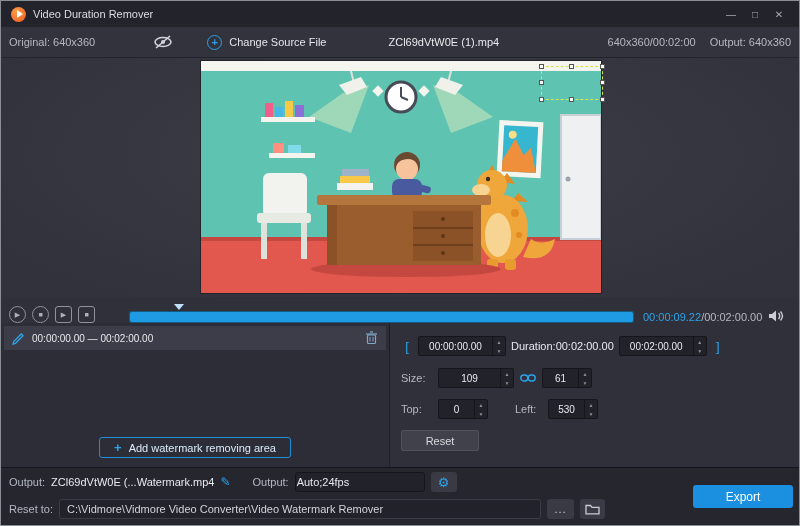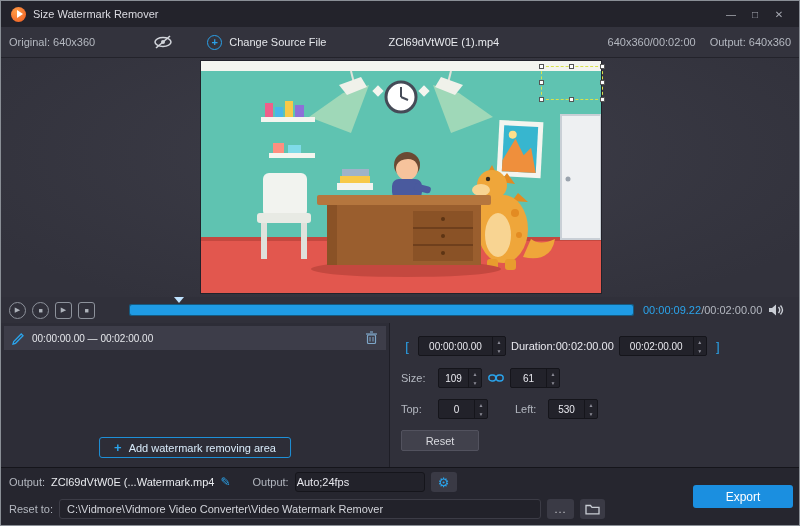--- a/index.html
+++ b/index.html
@@ -39,21 +39,21 @@
     background: radial-gradient(ellipse at 50% 40%, #3d3d48 0%, #32323c 85%); }
   .video { position:absolute; left:200px; top:3px; width:400px; height:232px; box-shadow:0 0 0 1px #22222a; }
   .selbox { position:absolute; left:340px; top:5px; width:62px; height:34px;
     border:1px dashed #d9e24b; cursor:move; }
   .h { position:absolute; width:5px; height:5px; background:#fff; border:1px solid #555; }
   .h.nw{left:-3px;top:-3px}.h.n{left:calc(50% - 3px);top:-3px}.h.ne{right:-3px;top:-3px}
   .h.w{left:-3px;top:calc(50% - 3px)}.h.e{right:-3px;top:calc(50% - 3px)}
   .h.sw{left:-3px;bottom:-3px}.h.s{left:calc(50% - 3px);bottom:-3px}.h.se{right:-3px;bottom:-3px}
   
   .transport { position:absolute; top:296px; left:0; right:0; height:26px;
-    display:flex; align-items:center; padding:0 8px; background:#30303a; }
+    display:flex; align-items:flex-end; padding:0 8px; background:#30303a; }
   .tbtn { width:17px; height:17px; border:1px solid #8d929b; border-radius:50%;
     color:#aeb3bb; font-size:7px; display:flex; align-items:center; justify-content:center;
     margin-right:6px; cursor:pointer; }
   .tbtn.sq { border-radius:3px; }
   .track { position:relative; width:505px; height:12px; margin-left:28px;
     background:#155a80; border-radius:2px; cursor:pointer; }
   .trackfill { position:absolute; inset:1px; background:#1f9be4; border-radius:2px; }
   .playhead { position:absolute; top:-7px; left:9%; width:0; height:0;
     border-left:5px solid transparent; border-right:5px solid transparent;
     border-top:6px solid #bfe3ff; cursor:ew-resize; }
@@ -76,21 +76,21 @@
   .prow { position:absolute; left:10px; display:flex; align-items:center; gap:5px; }
   .r1 { top:13px; } .r2 { top:45px; } .r3 { top:76px; } .r4 { top:107px; }
   .bracket { color:#2aa4ec; font-size:13px; width:12px; text-align:center; cursor:pointer; }
   .fld { display:flex; height:20px; background:#22222a; border:1px solid #15151b;
     border-radius:2px; align-items:stretch; cursor:text; }
   .fld .v { flex:1; display:flex; align-items:center; justify-content:center;
     font-size:10px; color:#e8e8ee; padding:0 4px; white-space:nowrap; }
   .fld .spn { width:13px; display:flex; flex-direction:column; border-left:1px solid #15151b; }
   .spn span { flex:1; display:flex; align-items:center; justify-content:center;
     font-size:5px; color:#8d8d98; cursor:pointer; }
-  .w-time { width:88px; } .w-sz { width:44px; } .w-sm { width:50px; }
+  .w-time { width:88px; } .w-sz { width:76px; } .w-sm { width:50px; }
   .plabel { font-size:11px; color:#b4b8c0; }
   .pvalue { font-size:11px; color:#e8e8ee; }
   .lblw { width:32px; }
   .linkico { display:flex; width:18px; justify-content:center; cursor:pointer; }
   .resetbtn { width:78px; height:21px; background:#41414c; border:1px solid #52525e;
     border-radius:2px; color:#dadbe0; font-size:11px; display:flex; align-items:center;
     justify-content:center; cursor:pointer; }
   
   .bottom { position:absolute; top:466px; left:0; right:0; bottom:0;
     background:#26262f; border-top:1px solid #15151b; font-size:11px; }
@@ -116,21 +116,21 @@
     background:#1b8fe0; border:none; border-radius:3px; color:#fff; font-size:12px;
     font-family:"Liberation Sans", sans-serif; cursor:pointer; }
 </style>
 </head>
 <body>
 
 <div class="titlebar">
   <span class="logo">
       <i></i>
     </span>
-  <span class="title">Size Watermark Remover</span>
+  <span class="title">Video Duration Remover</span>
   <span class="winbtns">
     <span class="winbtn">—</span>
     <span class="winbtn">□</span>
     <span class="winbtn">✕</span>
   </span>
 </div>
 
 <div class="toolbar">
   <span class="muted">Original: 640x360</span>
   <span class="eyeoff">

